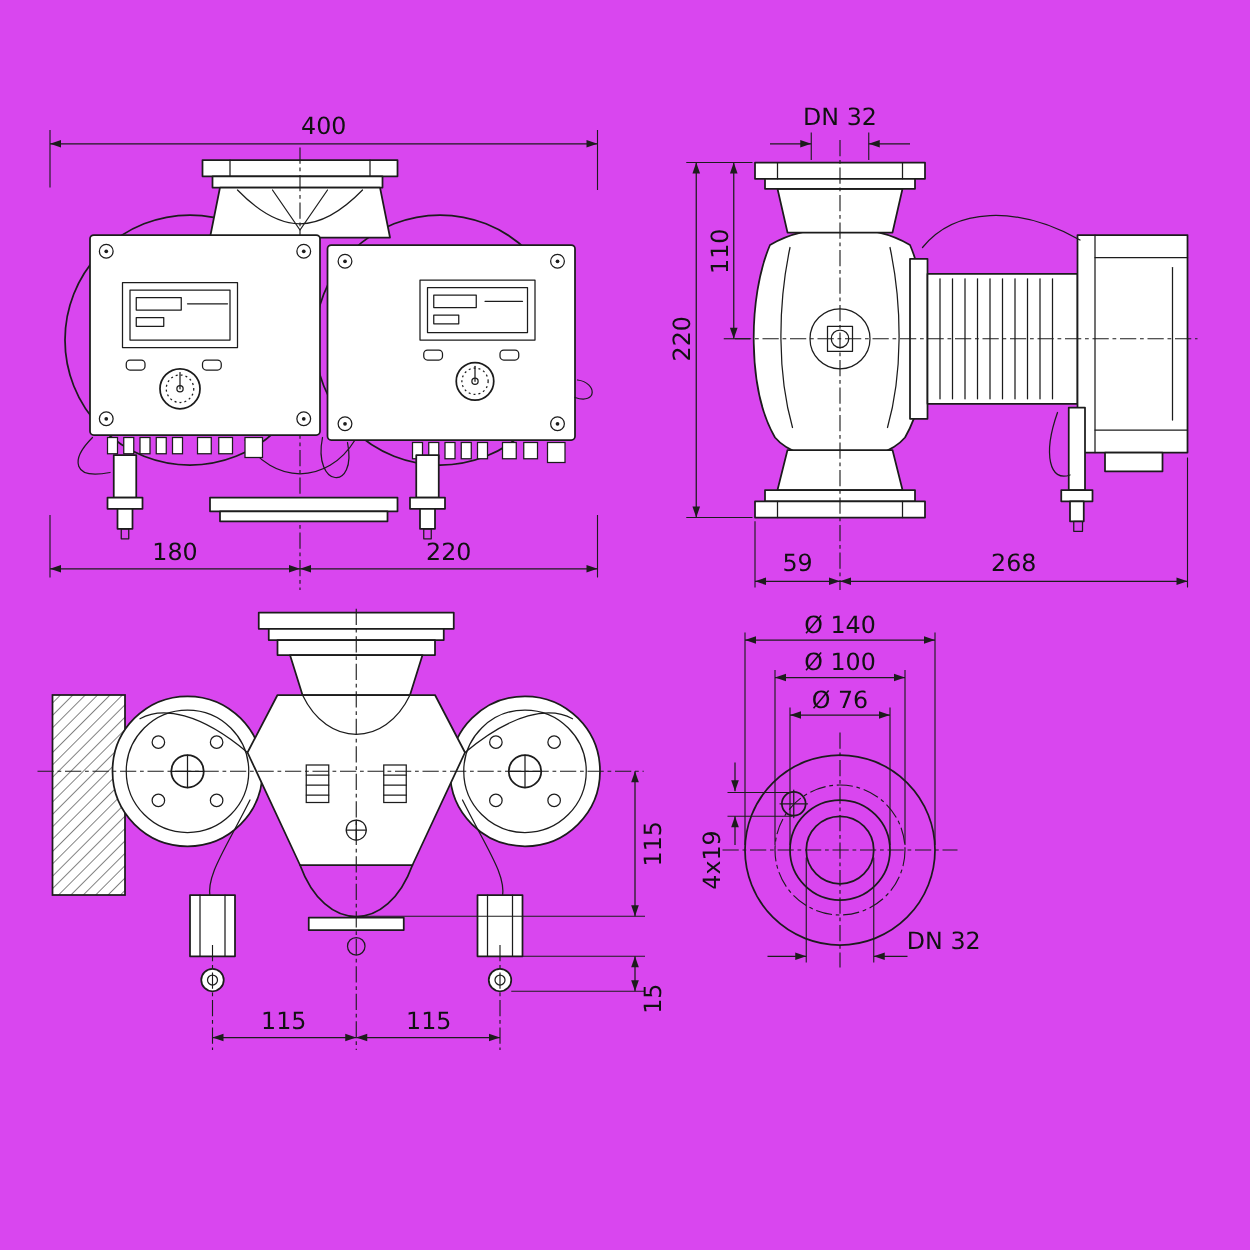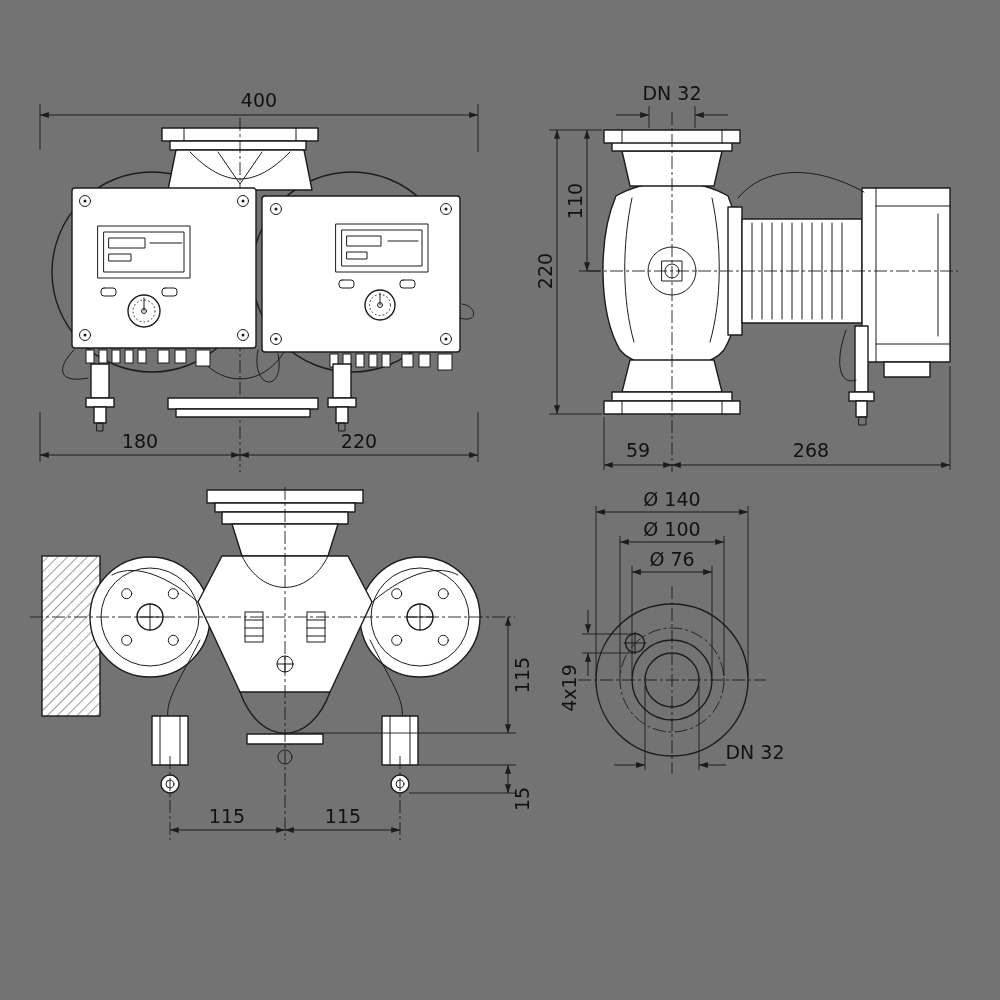--- a/index.html
+++ b/index.html
@@ -1,16 +1,16 @@
 <!DOCTYPE html>
 <html><head>
 <meta charset="utf-8">
 <style>
   html,body{margin:0;padding:0;background:#fff}
-  .canvas{width:1000px;height:1000px;background:#737373;overflow:hidden}
+  .canvas{width:1000px;height:1000px;background:#d946ef;overflow:hidden}
   svg{display:block}
   .ol{fill:none;stroke:#1c1c1c;stroke-width:1.4;stroke-linejoin:round;stroke-linecap:round}
   .olf{fill:#fff;stroke:#1c1c1c;stroke-width:1.4;stroke-linejoin:round}
   .th{fill:none;stroke:#1c1c1c;stroke-width:1;stroke-linejoin:round;stroke-linecap:round}
   .thf{fill:#fff;stroke:#1c1c1c;stroke-width:1}
   .dim{fill:none;stroke:#1c1c1c;stroke-width:1}
   .ext{fill:none;stroke:#1c1c1c;stroke-width:0.9}
   .cl{fill:none;stroke:#1c1c1c;stroke-width:0.9;stroke-dasharray:13 3 3 3}
   .knurl{fill:none;stroke:#1c1c1c;stroke-width:1;stroke-dasharray:1.6 2.4}
   .dot{fill:#1c1c1c;stroke:none}

